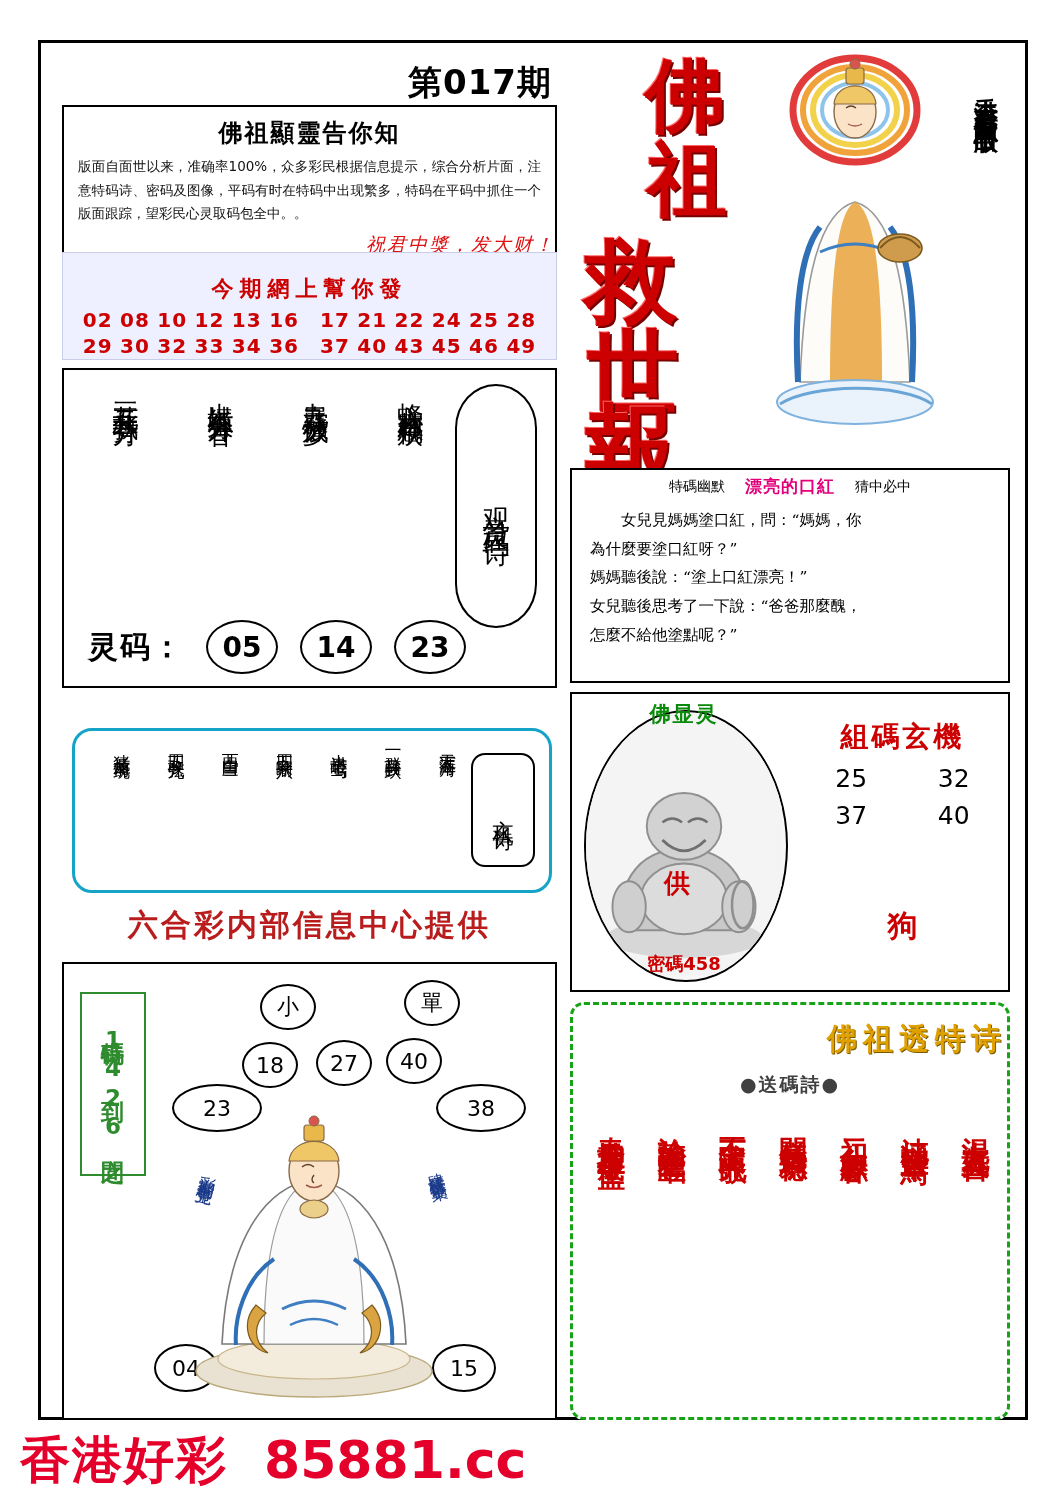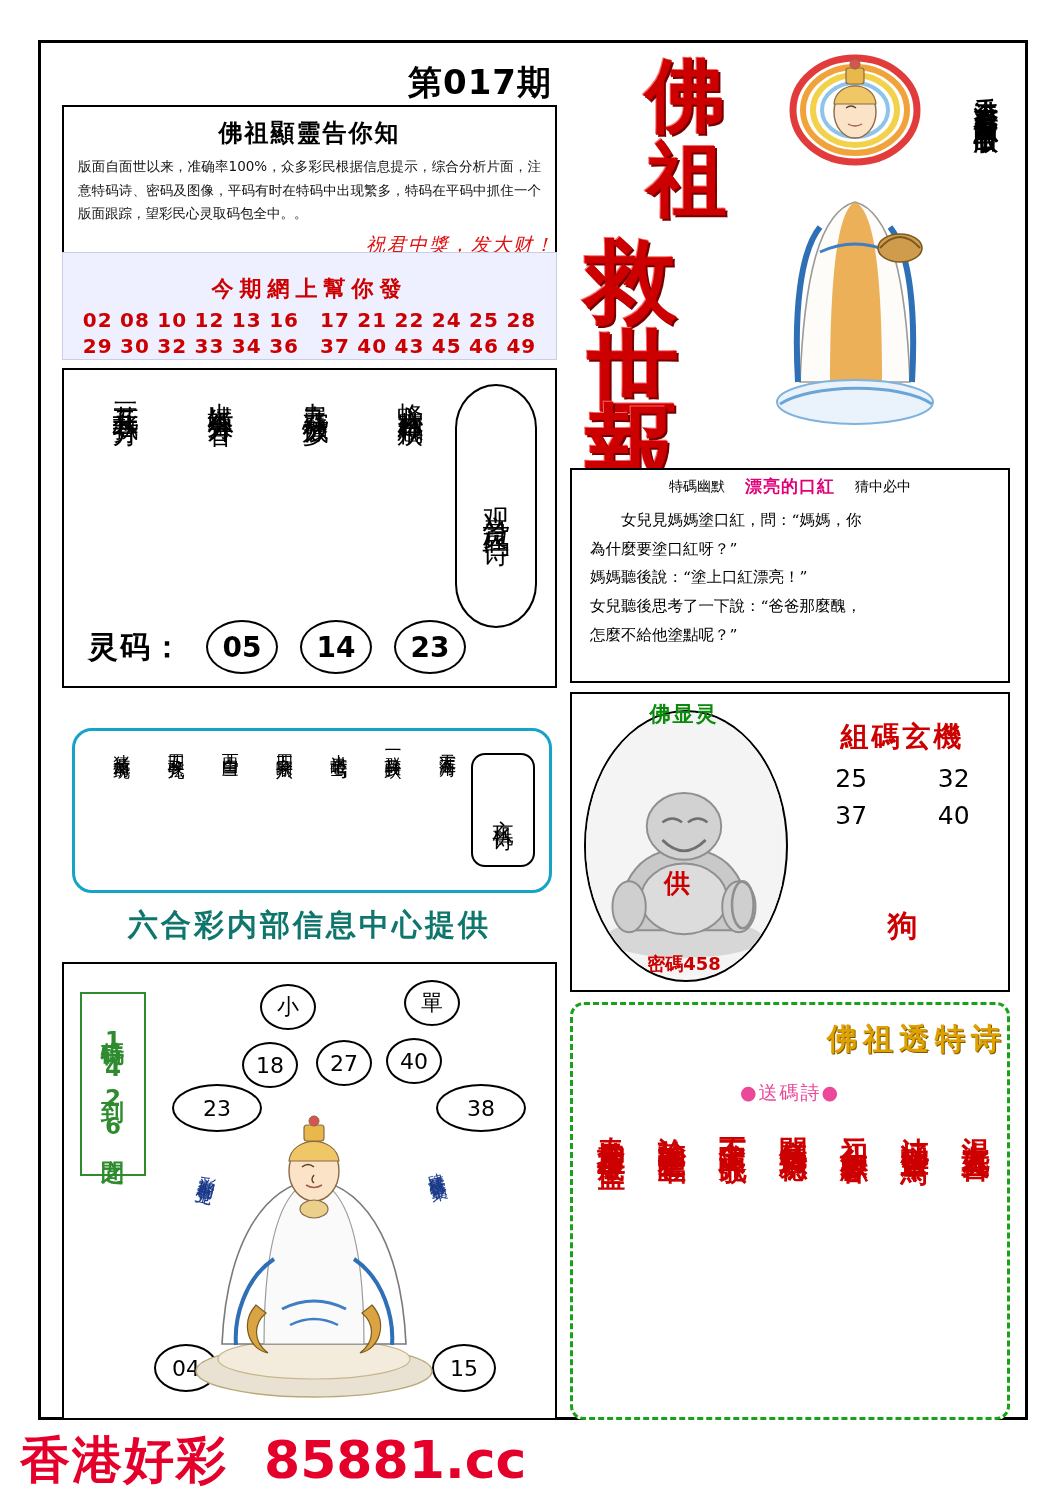--- a/index.html
+++ b/index.html
@@ -126,21 +126,21 @@
     border:2px solid #000;border-radius:14px;
     display:flex;align-items:center;justify-content:center;
   }
   .xuanji-label span{
     writing-mode:vertical-rl;text-orientation:upright;
     font-size:21px;letter-spacing:5px;color:#000;
     font-family:"DejaVu Serif","Liberation Serif",serif;
   }
   .center-provide{
     position:absolute;left:62px;top:905px;width:495px;
-    text-align:center;font-size:30px;font-weight:bold;color:#0f766e;
+    text-align:center;font-size:30px;font-weight:bold;color:#b91c1c;
     letter-spacing:3px;
     font-family:"DejaVu Serif","Liberation Serif",serif;
   }
   
   .guanyin-box{
     position:absolute;left:62px;top:962px;width:495px;height:458px;
     border:2px solid #000;background:#fff;box-sizing:border-box;
     overflow:hidden;
   }
   .tm-range{
@@ -246,21 +246,21 @@
     border:3px dashed #17a217;border-radius:14px;background:#fff;
     box-sizing:border-box;
   }
   .tezi-title{
     text-align:right;margin-top:14px;font-size:30px;font-weight:bold;
     color:#e0a000;letter-spacing:6px;
     text-shadow:1px 1px 0 #7a5a00;
     font-family:"DejaVu Serif","Liberation Serif",serif;
   }
   .tezi-sub{
-    text-align:center;margin-top:20px;font-size:19px;font-weight:normal;color:#ec4899;
+    text-align:center;margin-top:12px;font-size:19px;font-weight:bold;color:#404040;
     letter-spacing:2px;
     font-family:"DejaVu Serif","Liberation Serif",serif;
   }
   .tezi-cols{
     position:absolute;left:18px;top:110px;width:404px;height:280px;
     display:flex;flex-direction:row-reverse;justify-content:space-between;
   }
   .tezi-col{
     writing-mode:vertical-rl;text-orientation:upright;
     font-size:28px;line-height:1.42;color:#c00;letter-spacing:4px;

